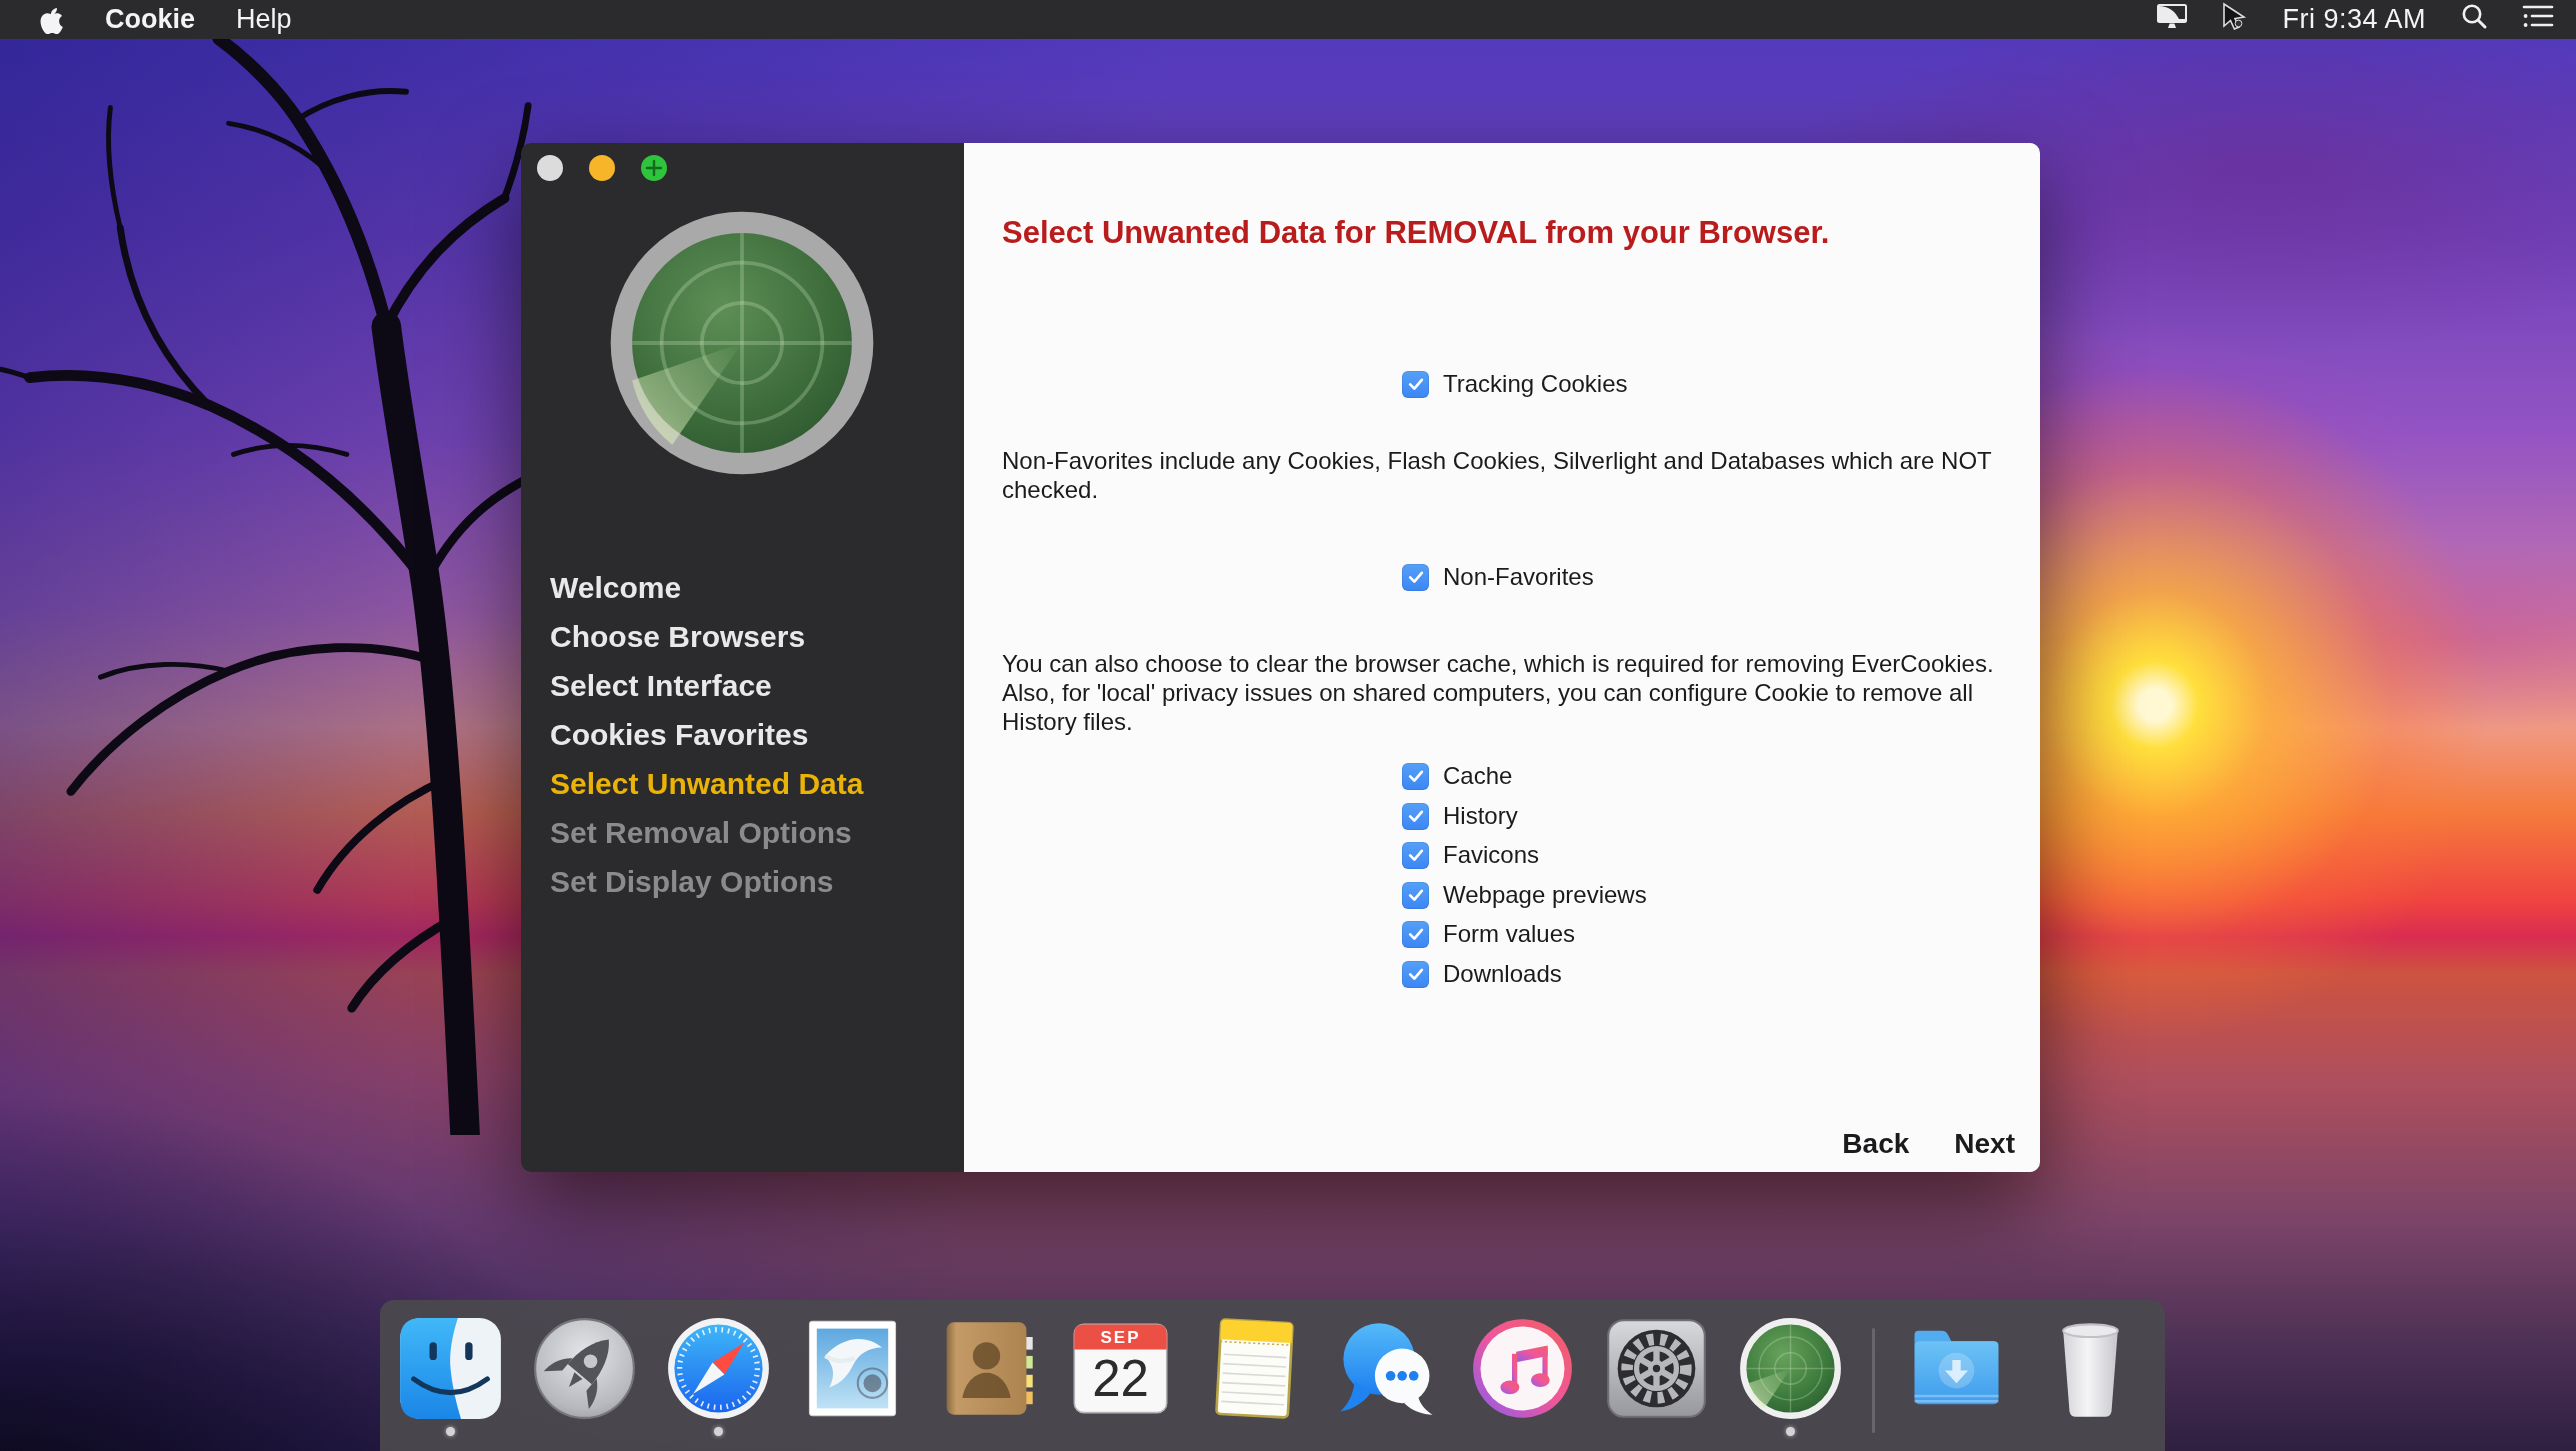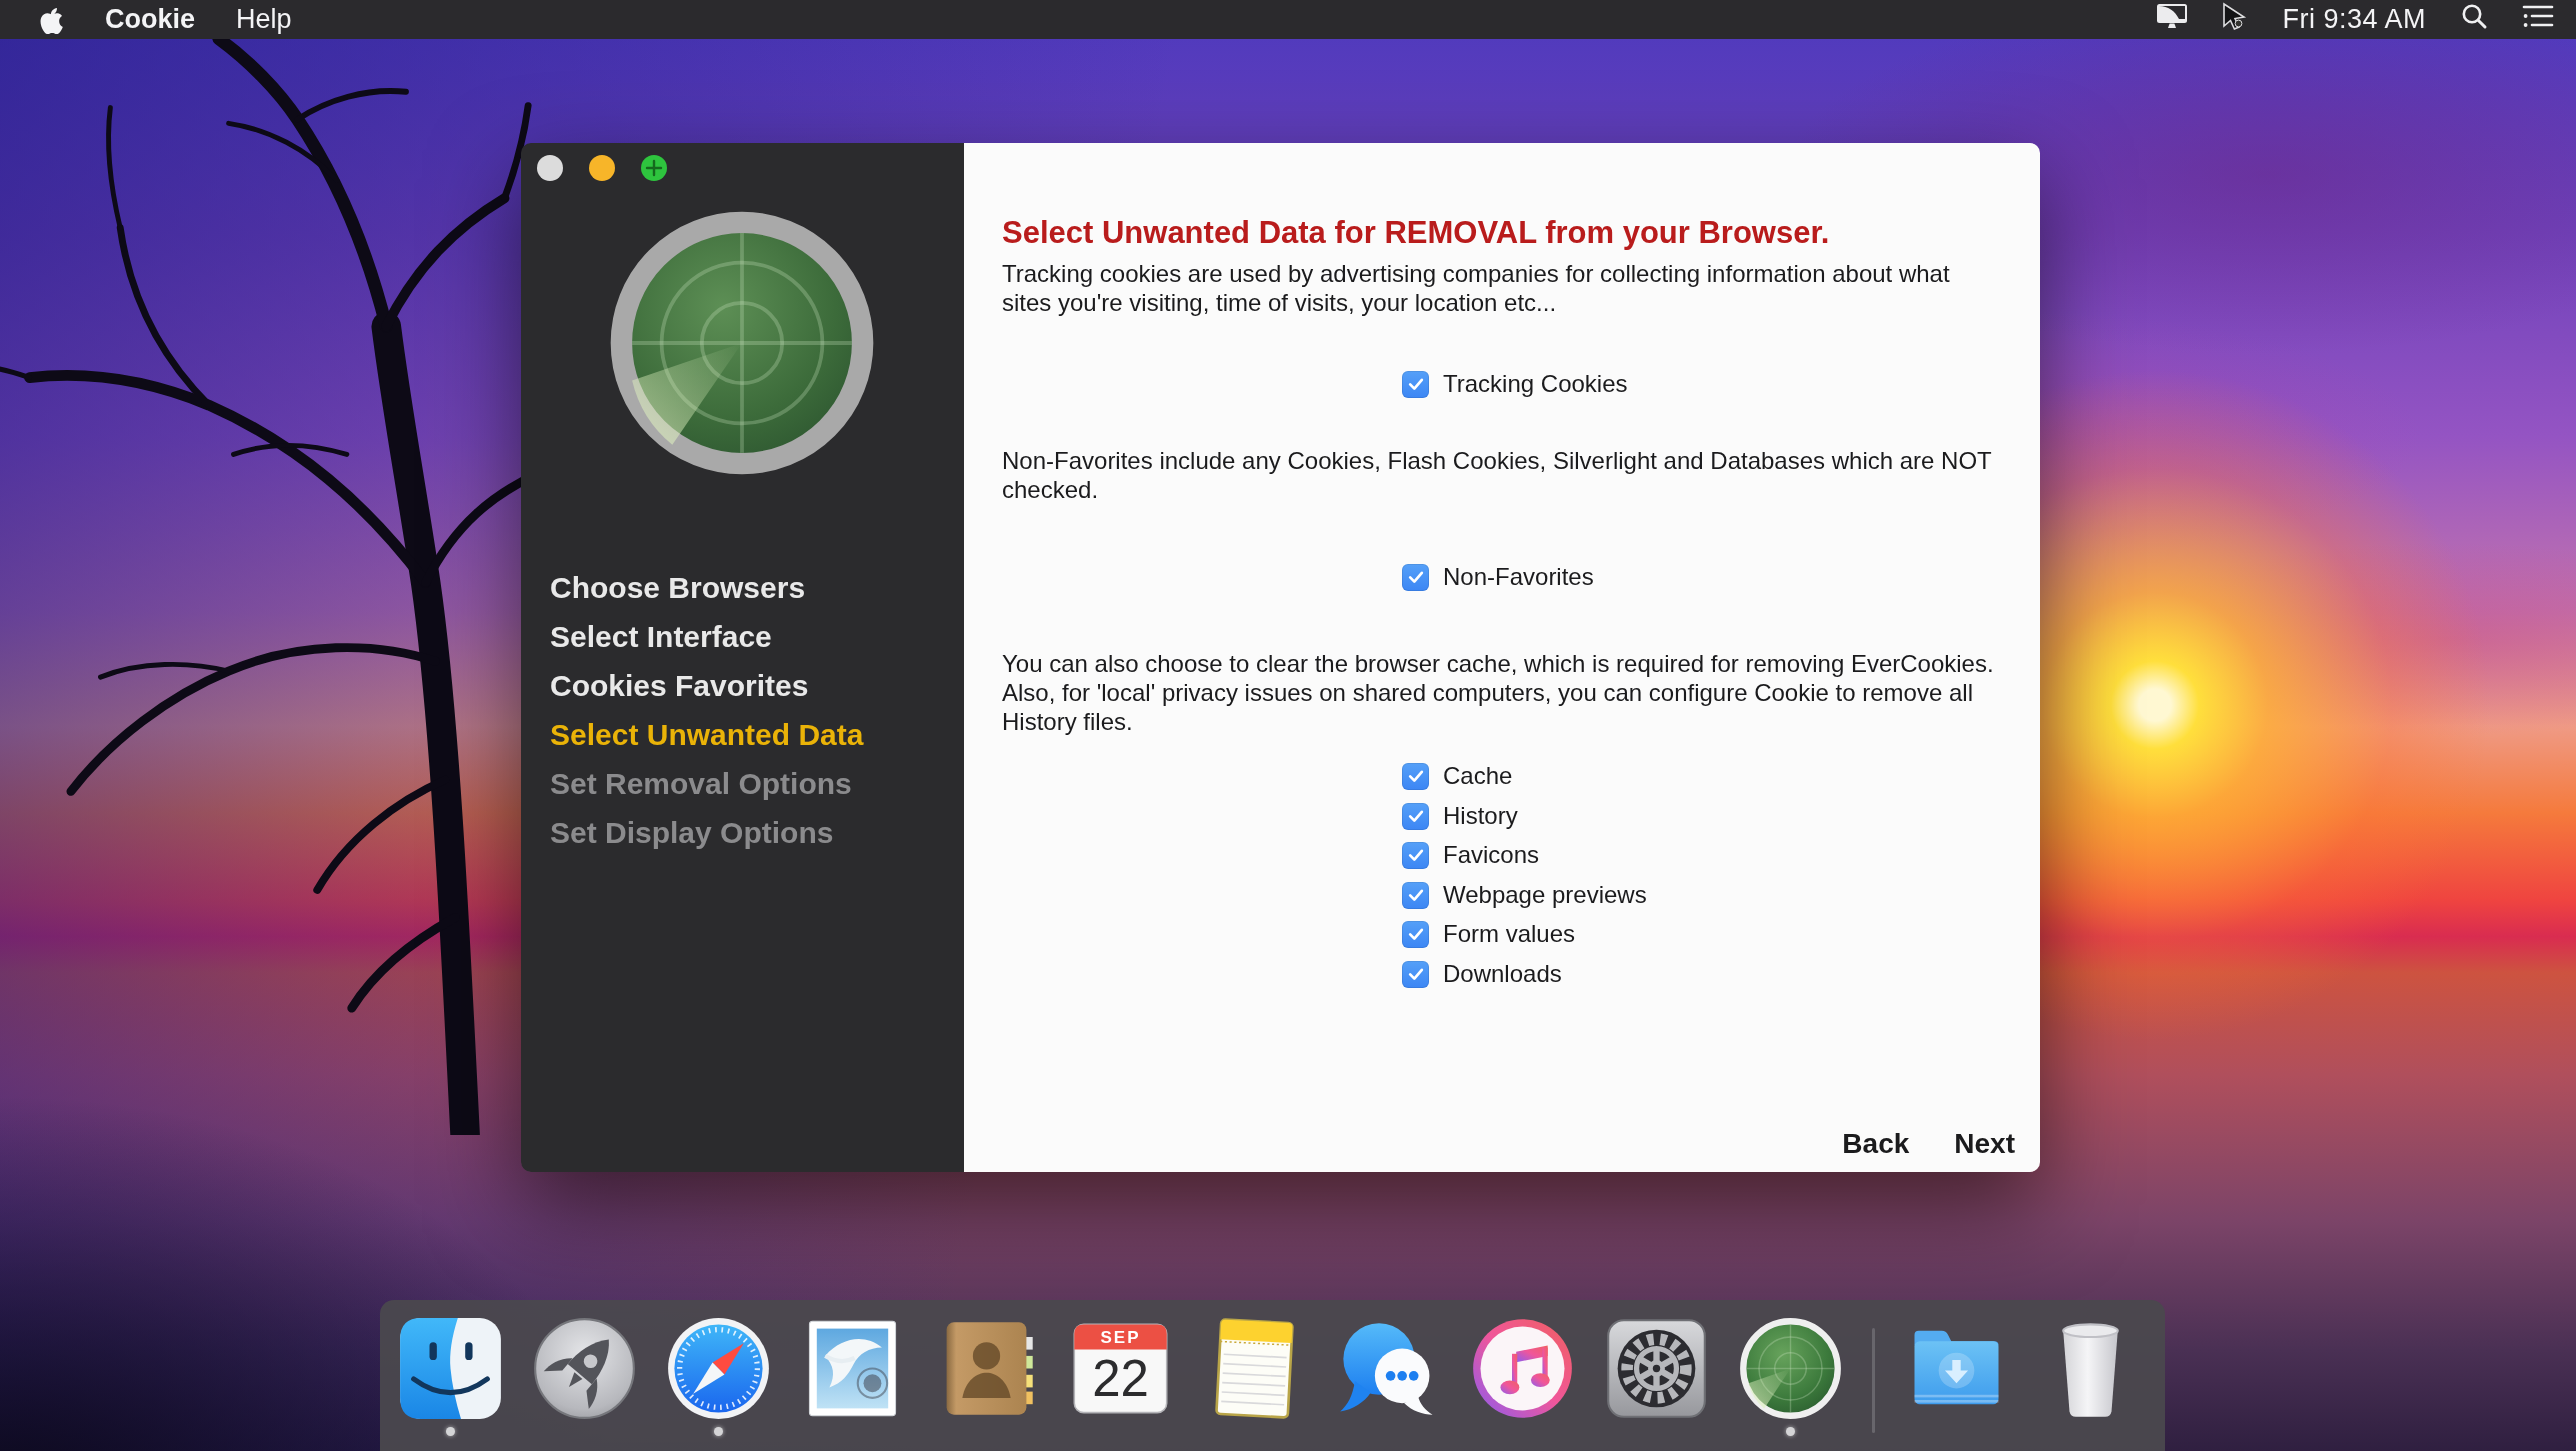--- a/index.html
+++ b/index.html
@@ -188,32 +188,32 @@
         <g stroke="rgba(205,230,195,0.28)" fill="none" stroke-width="1.4">
           <circle cx="50" cy="50" r="30"></circle>
             <circle cx="50" cy="50" r="15"></circle>
           <line x1="50" y1="9" x2="50" y2="91"></line>
             <line x1="9" y1="50" x2="91" y2="50"></line>
         </g>
         <path d="M50,50 L9,64 A44,44 0 0 0 24,88 Z" fill="url(#sw1)"></path>
       </svg>
     </div>
     <div class="steps">
+      <div class="step done">Welcome</div>
       <div class="step done">Choose Browsers</div>
       <div class="step done">Select Interface</div>
       <div class="step done">Cookies Favorites</div>
       <div class="step active">Select Unwanted Data</div>
       <div class="step upcoming">Set Removal Options</div>
       <div class="step upcoming">Set Display Options</div>
     </div>
   </div>
 
   <div class="content">
     <div class="c-title">Select Unwanted Data for REMOVAL from your Browser.</div>
-    <div class="c-para p1">Tracking cookies are used by advertising companies for collecting information about what sites you're visiting, time of visits, your location etc...</div>
 
     <div class="cbrow row-tracking">
       <span class="cb">
         <svg width="20" height="20" viewBox="0 0 24 24">
             <path d="M5 12.5 L10 17.5 L19 7" stroke="#fff" stroke-width="3.2" fill="none" stroke-linecap="round" stroke-linejoin="round"></path>
           </svg>
       </span>
       <span>Tracking Cookies</span>
     </div>
 

